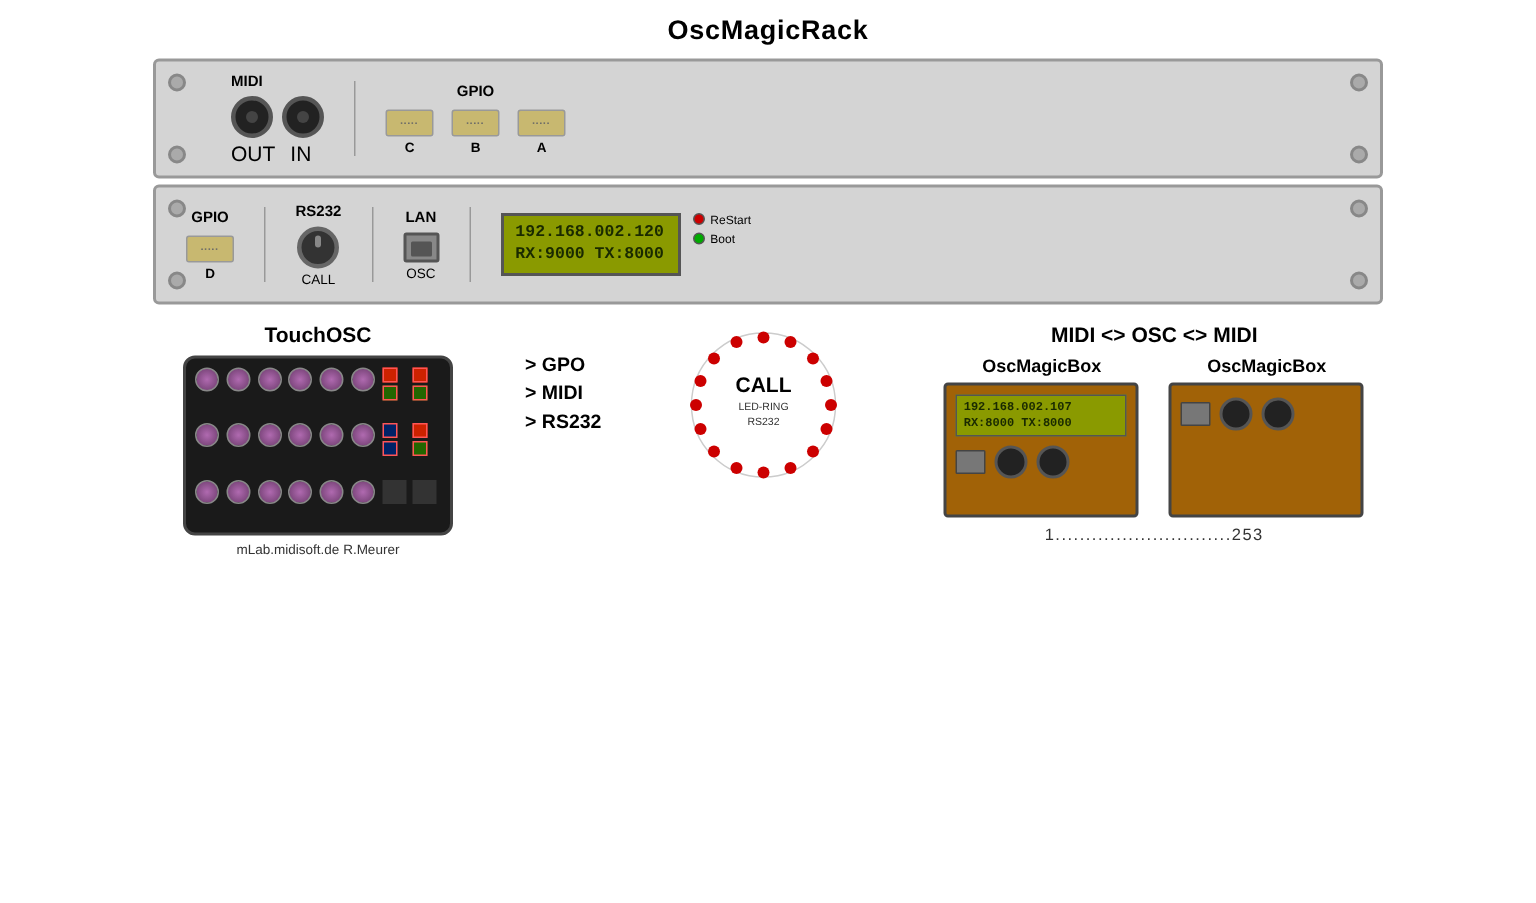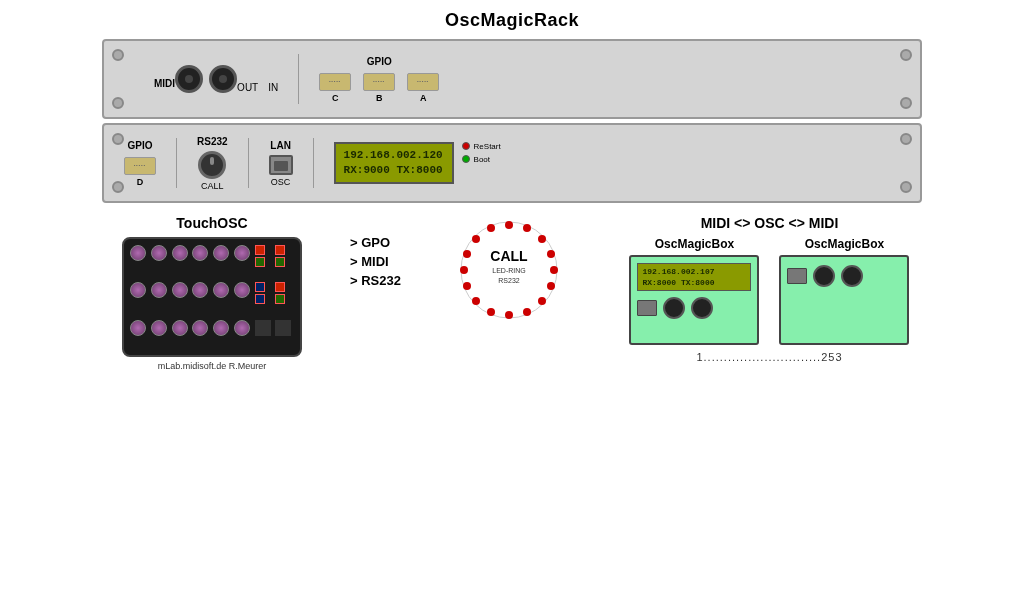--- a/index.html
+++ b/index.html
@@ -68,21 +68,22 @@
       position: absolute;
     }
     .screw-tl { top: 8px; left: 8px; }
     .screw-tr { top: 8px; right: 8px; }
     .screw-bl { bottom: 8px; left: 8px; }
     .screw-br { bottom: 8px; right: 8px; }
 
     
     .midi-section {
       display: flex;
-      align-items: flex-end;
+      flex-direction: column;
+      align-items: flex-start;
       margin-left: 30px;
     }
     .midi-label {
       font-size: 10px;
       font-weight: bold;
       margin-bottom: 4px;
     }
     .midi-ports {
       display: flex;
       gap: 6px;
@@ -102,21 +103,21 @@
       left: 50%;
       transform: translate(-50%, -50%);
       width: 8px;
       height: 8px;
       background: #444;
       border-radius: 50%;
     }
     .midi-ports-label {
       display: flex;
       gap: 10px;
-      font-size: 10px;
+      font-size: 14px;
       margin-top: 2px;
     }
 
     
     .gpio-section {
       display: flex;
       flex-direction: column;
       align-items: center;
     }
     .gpio-label {
@@ -363,21 +364,21 @@
       align-items: center;
     }
     .midi-box-title {
       font-size: 12px;
       font-weight: bold;
       margin-bottom: 4px;
     }
     .midi-box {
       width: 130px;
       height: 90px;
-      background: #86efac;
+      background: #a16207;
       border: 2px solid #444;
       border-radius: 3px;
       padding: 6px;
       display: flex;
       flex-direction: column;
       gap: 4px;
     }
     .midi-box-lcd {
       background: #8a9a00;
       border: 1px solid #555;

